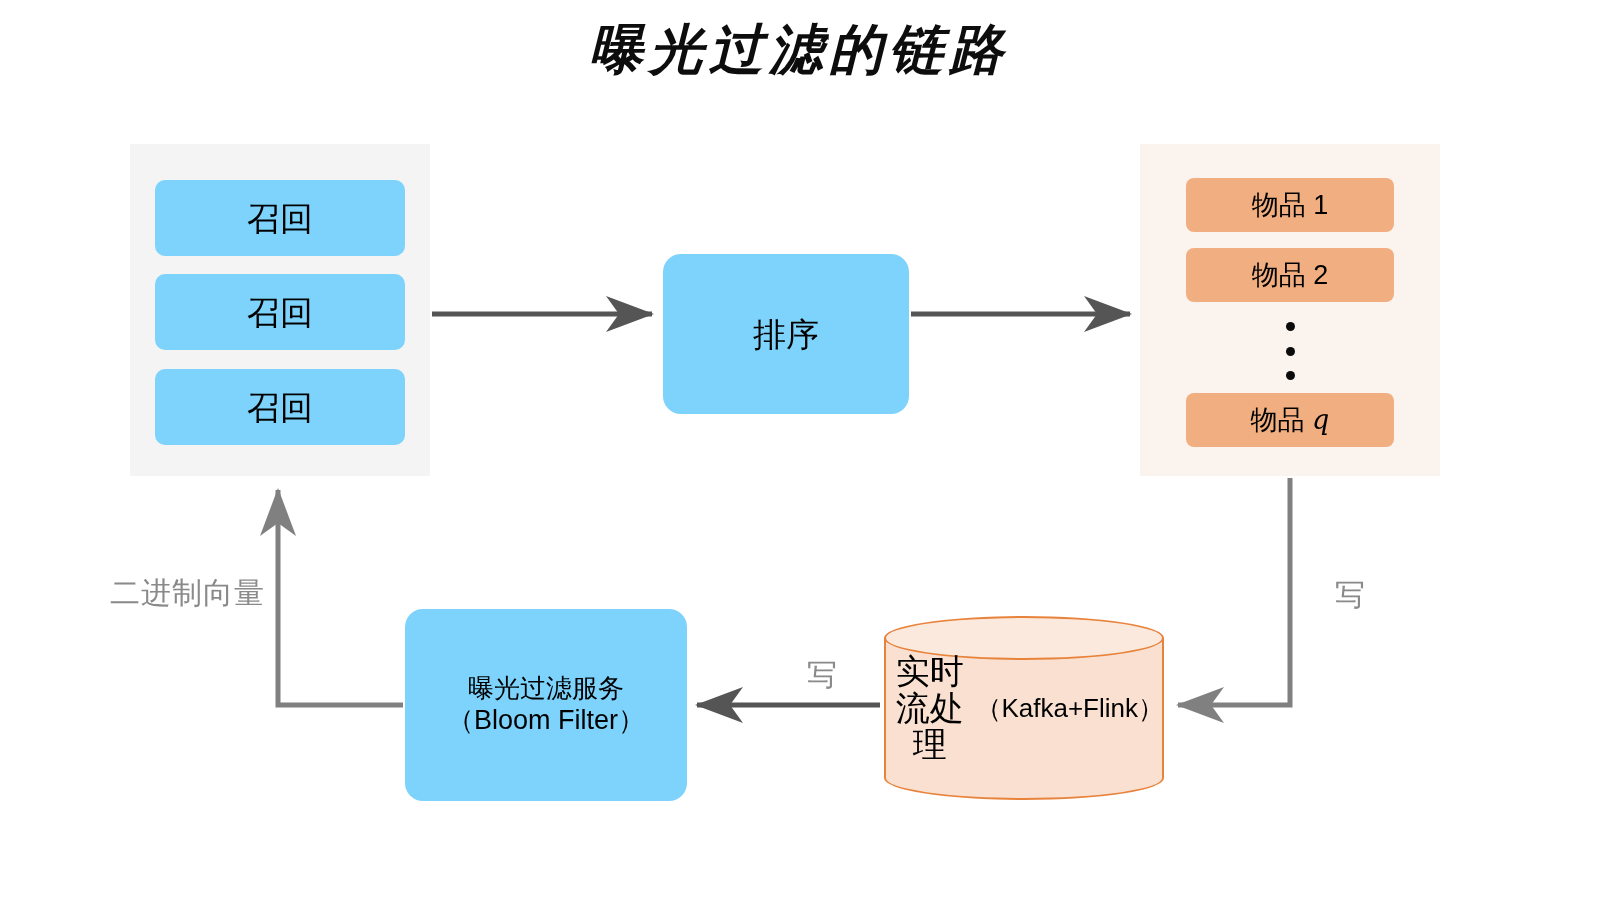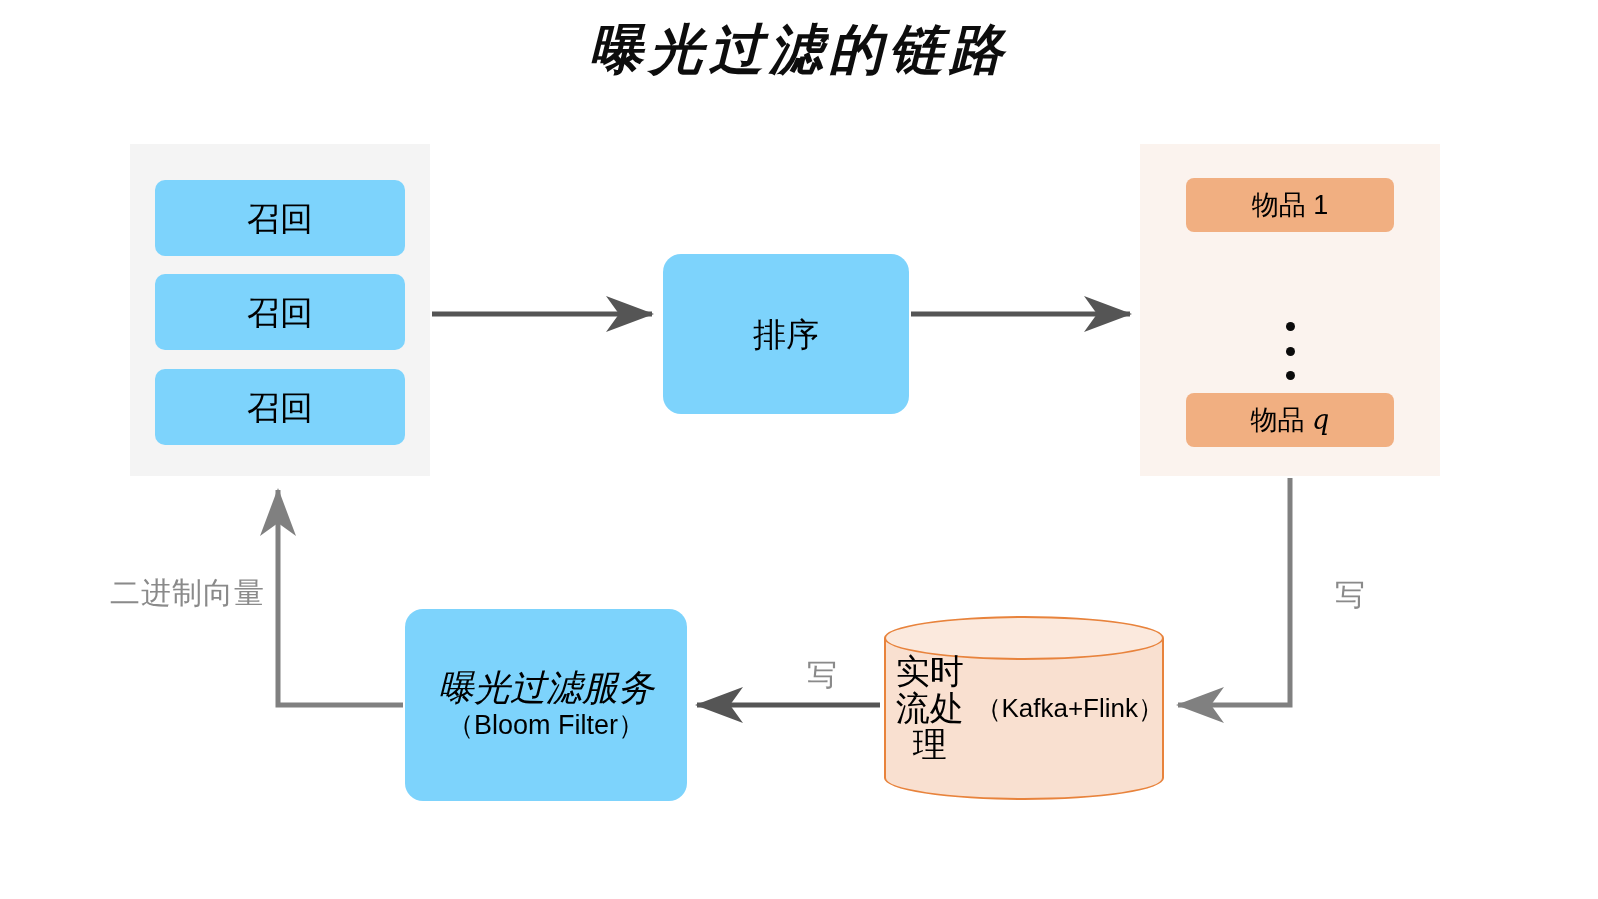--- a/index.html
+++ b/index.html
@@ -128,23 +128,22 @@
   }
 
   .bloom-box {
     left: 405px;
     top: 609px;
     width: 282px;
     height: 192px;
     border-radius: 18px;
   }
   .bloom-main {
-    font-size: 36px;
+    font-size: 26px;
     line-height: 1.08;
-    font-style: italic;
   }
   .bloom-sub {
     font-size: 27px;
     line-height: 1.15;
     margin-top: 2px;
     white-space: nowrap;
   }
 
   
   .cylinder {
@@ -299,20 +298,23 @@
 
   <div class="node node-blue rank-box">
     <span class="rank-label">排序</span>
   </div>
 
   <div class="panel panel-items"></div>
 
   <div class="node node-orange item-1">
     <span class="item-label"><span>物品</span>&nbsp;<span>1</span></span>
   </div>
+  <div class="node node-orange item-2">
+    <span class="item-label"><span>物品</span>&nbsp;<span>2</span></span>
+  </div>
 
   <div class="vdots">
     <i></i>
       <i></i>
       <i></i>
   </div>
 
   <div class="node node-orange item-q">
     <span class="item-label"><span>物品</span>&nbsp;<span class="ital">q</span></span>
   </div>

